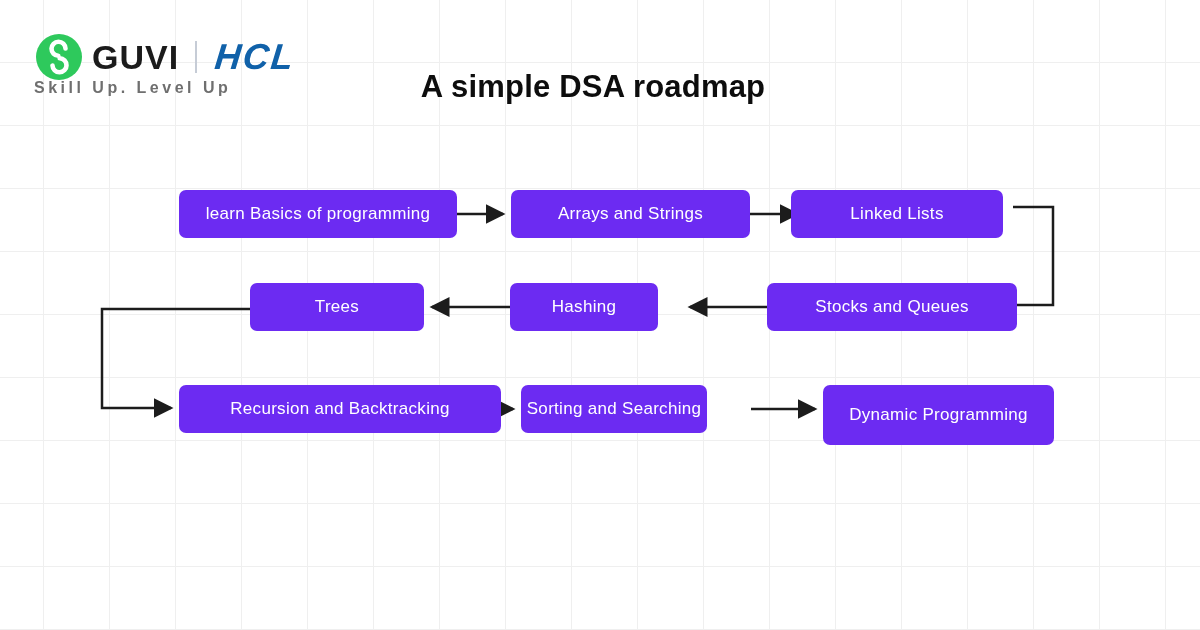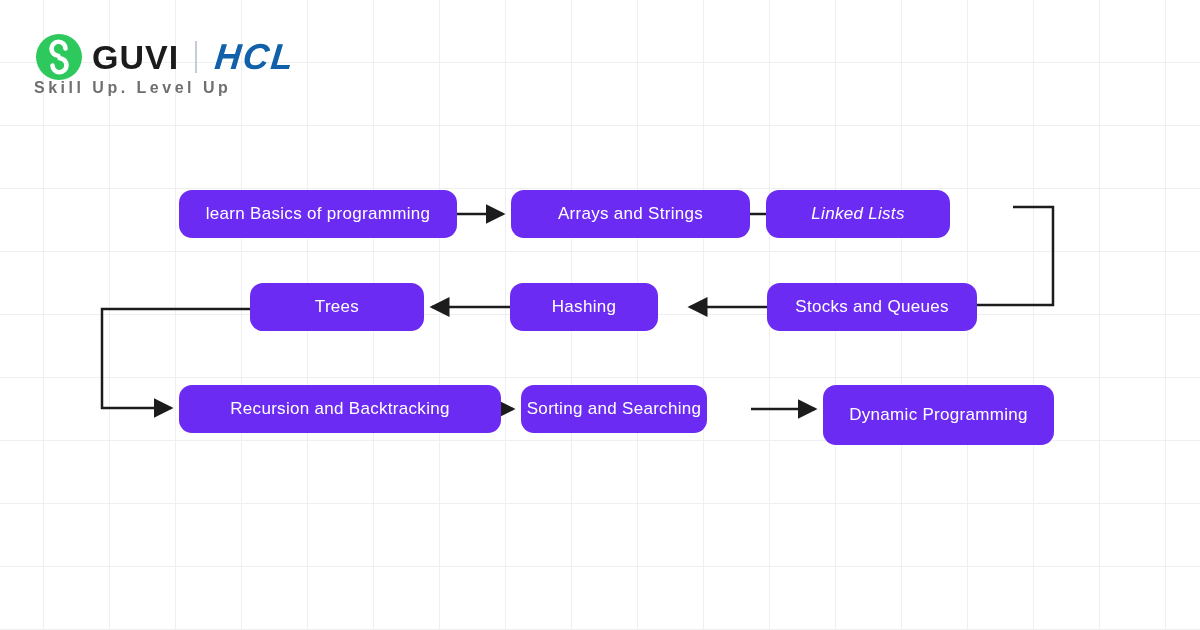--- a/index.html
+++ b/index.html
@@ -76,21 +76,21 @@
     letter-spacing: 0.2px;
   }
 
   
   .diagram-layer { position: absolute; inset: 0; }
   svg.connector-layer { position: absolute; inset: 0; width: 1200px; height: 630px; }
   .node {
     position: absolute;
     background: var(--node, #6C2BF2);
     color: var(--node-text, #ffffff);
-    border-radius: 13px;
+    border-radius: 7px;
     display: flex;
     align-items: center;
     justify-content: center;
     font-size: 17px;
     font-weight: 500;
     letter-spacing: 0.3px;
     white-space: nowrap;
     text-align: center;
   }
   polyline.connector {
@@ -110,20 +110,21 @@
       <circle cx="23" cy="23" r="23" fill="#2EC95C"></circle>
       <path d="M 29.5 14.5 a 7 7 0 1 0 -7.2 7.2" stroke="#ffffff" stroke-width="4.6" fill="none" stroke-linecap="round"></path>
       <path d="M 16.5 31.5 a 7 7 0 1 0 7.2 -7.2" stroke="#ffffff" stroke-width="4.6" fill="none" stroke-linecap="round"></path>
     </svg>
     <span class="brand-name">GUVI</span>
     <span class="brand-divider"></span>
     <span class="partner-name">HCL</span>
   </div>
   <div class="brand-tagline">Skill Up. Level Up</div>
 
+  <h1 class="page-title">A simple DSA roadmap</h1>
 
   <svg class="connector-layer" aria-hidden="true">
     <defs>
       <marker id="arrowhead" markerWidth="9" markerHeight="9" refX="7" refY="4" orient="auto">
         <path d="M0,0 L8,4 L0,8 Z"></path>
       </marker>
     </defs>
     <g>
         <polyline class="connector" points="457,214 503,214" marker-end="url(#arrowhead)"></polyline>
         <polyline class="connector" points="750,214 797,214" marker-end="url(#arrowhead)"></polyline>
@@ -132,22 +133,22 @@
         <polyline class="connector" points="510,307 432,307" marker-end="url(#arrowhead)"></polyline>
         <polyline class="connector" points="250,309 102,309 102,408 171,408" marker-end="url(#arrowhead)"></polyline>
         <polyline class="connector" points="448,409 513,409" marker-end="url(#arrowhead)"></polyline>
         <polyline class="connector" points="751,409 815,409" marker-end="url(#arrowhead)"></polyline>
       </g>
   </svg>
 
   <div class="diagram-layer">
       <div class="node" style="left: 179px; top: 190px; width: 278px; height: 48px;">learn Basics of programming</div>
       <div class="node" style="left: 511px; top: 190px; width: 239px; height: 48px;">Arrays and Strings</div>
-      <div class="node" style="left: 766px; top: 190px; width: 184px; height: 48px; font-style: italic;">Linked Lists</div>
+      <div class="node" style="left: 791px; top: 190px; width: 212px; height: 48px;">Linked Lists</div>
       <div class="node" style="left: 250px; top: 283px; width: 174px; height: 48px;">Trees</div>
       <div class="node" style="left: 510px; top: 283px; width: 148px; height: 48px;">Hashing</div>
-      <div class="node" style="left: 767px; top: 283px; width: 210px; height: 48px;">Stocks and Queues</div>
+      <div class="node" style="left: 767px; top: 283px; width: 250px; height: 48px;">Stocks and Queues</div>
       <div class="node" style="left: 179px; top: 385px; width: 322px; height: 48px;">Recursion and Backtracking</div>
       <div class="node" style="left: 521px; top: 385px; width: 186px; height: 48px;">Sorting and Searching</div>
       <div class="node" style="left: 823px; top: 385px; width: 231px; height: 60px;">Dynamic Programming</div>
     </div>
 
 </div>
 
 </body></html>

